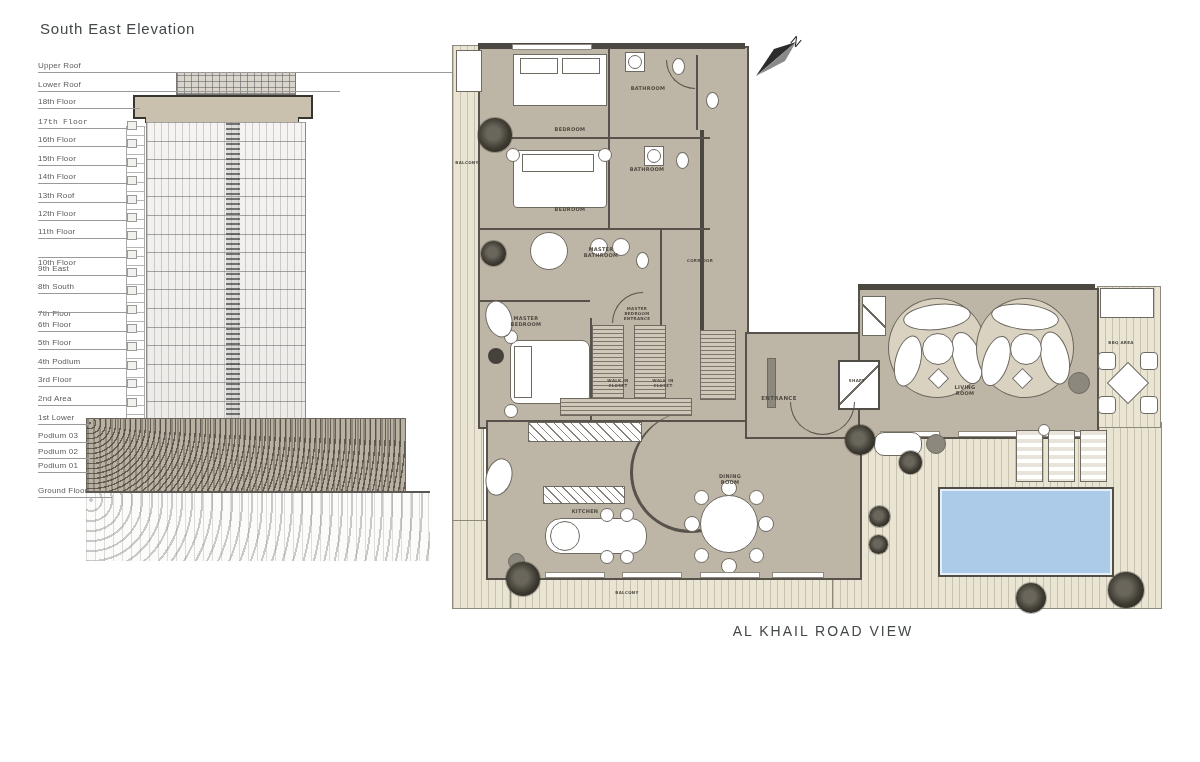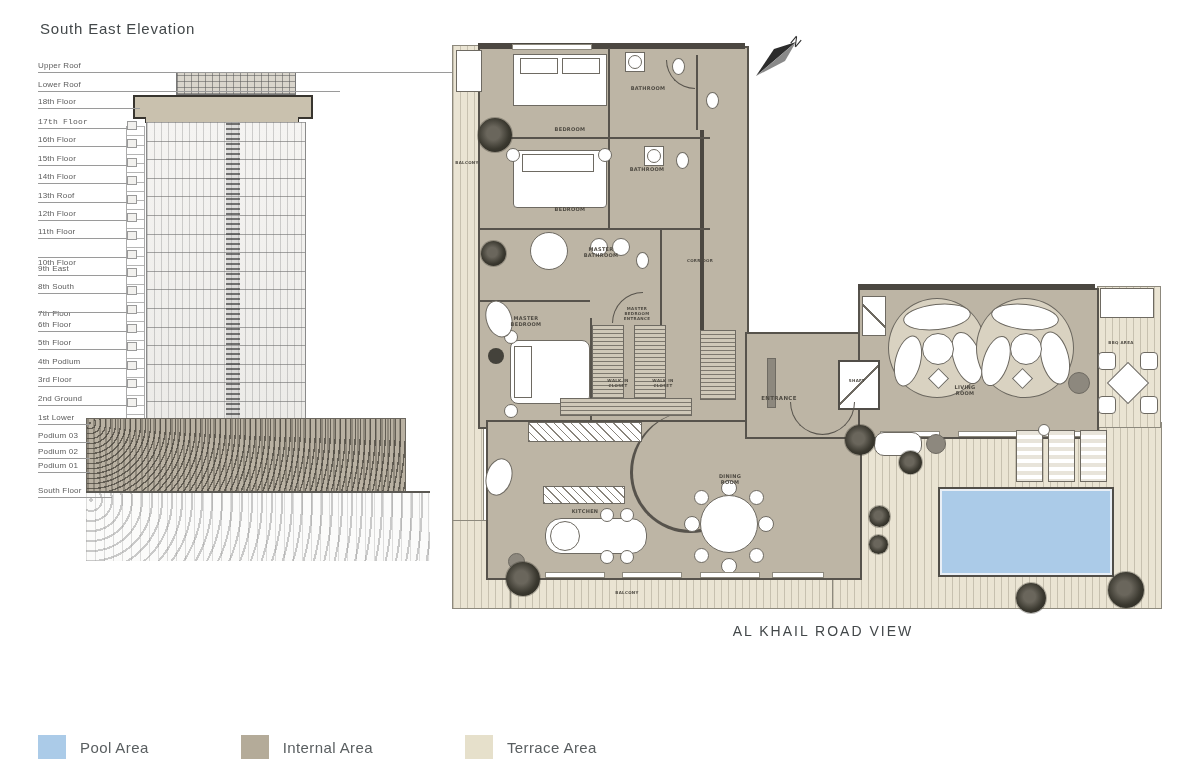--- a/index.html
+++ b/index.html
@@ -126,32 +126,32 @@
         <span class="floor-sq" style="left: 127px; top: 324px;"></span>
         <span class="floor-row-label" style="left: 38px; top: 338px;">5th Floor</span>
         <span class="floor-row-line" style="left: 38px; top: 349px; width: 97px;"></span>
         <span class="floor-sq" style="left: 127px; top: 342px;"></span>
         <span class="floor-row-label" style="left: 38px; top: 357px;">4th Podium</span>
         <span class="floor-row-line" style="left: 38px; top: 368px; width: 97px;"></span>
         <span class="floor-sq" style="left: 127px; top: 361px;"></span>
         <span class="floor-row-label" style="left: 38px; top: 375px;">3rd Floor</span>
         <span class="floor-row-line" style="left: 38px; top: 386px; width: 97px;"></span>
         <span class="floor-sq" style="left: 127px; top: 379px;"></span>
-        <span class="floor-row-label" style="left: 38px; top: 394px;">2nd Ground</span>
+        <span class="floor-row-label" style="left: 38px; top: 394px;">2nd Area</span>
         <span class="floor-row-line" style="left: 38px; top: 405px; width: 97px;"></span>
         <span class="floor-sq" style="left: 127px; top: 398px;"></span>
         <span class="floor-row-label" style="left: 38px; top: 413px;">1st Lower</span>
         <span class="floor-row-line" style="left: 38px; top: 424px; width: 52px;"></span>
         <span class="floor-row-label" style="left: 38px; top: 431px;">Podium 03</span>
         <span class="floor-row-line" style="left: 38px; top: 442px; width: 52px;"></span>
         <span class="floor-row-label" style="left: 38px; top: 447px;">Podium 02</span>
         <span class="floor-row-line" style="left: 38px; top: 458px; width: 52px;"></span>
         <span class="floor-row-label" style="left: 38px; top: 461px;">Podium 01</span>
         <span class="floor-row-line" style="left: 38px; top: 472px; width: 52px;"></span>
-        <span class="floor-row-label" style="left: 38px; top: 486px;">South Floor</span>
+        <span class="floor-row-label" style="left: 38px; top: 486px;">Ground Floor</span>
         <span class="floor-row-line" style="left: 38px; top: 497px; width: 74px;"></span>
       </div>
   </div>
 
 
   <svg class="abs" style="left:752px;top:30px;" width="50" height="52" viewBox="0 0 50 52">
     <path d="M4 46 L44 12 L22 19 Z" fill="#2c2c2c"></path>
     <path d="M4 46 L44 12 L33 31 Z" fill="#8a8a8a"></path>
     <text x="40" y="13" font-size="13" fill="#2c2c2c" transform="rotate(40 40 9)" font-family="Liberation Sans, sans-serif">N</text>
   </svg>
@@ -314,28 +314,14 @@
     <span class="room-label" style="left:467px;top:160px;font-size:4px;">BALCONY</span>
     <span class="room-label" style="left:627px;top:590px;font-size:4px;">BALCONY</span>
     <span class="room-label" style="left:1121px;top:340px;font-size:4px;">BBQ AREA</span>
     <span class="room-label" style="left:857px;top:378px;font-size:4px;">SHAFT</span>
   </div>
 
   <div class="abs" style="left:823px;top:622px;transform:translateX(-50%);">
     <span class="sec-title upper" style="font-size:14px;">AL KHAIL ROAD VIEW</span>
   </div>
 
-  <div class="abs legend-row">
-    <div class="legend-item">
-      <span class="legend-sw" style="background: rgb(171, 203, 232);"></span>
-      <span class="legend-lab">Pool Area</span>
-    </div>
-    <div class="legend-item">
-      <span class="legend-sw" style="background: rgb(180, 171, 153);"></span>
-      <span class="legend-lab">Internal Area</span>
-    </div>
-    <div class="legend-item">
-      <span class="legend-sw" style="background: rgb(230, 224, 203);"></span>
-      <span class="legend-lab">Terrace Area</span>
-    </div>
-  </div>
 
 </div>
 
 </body></html>

